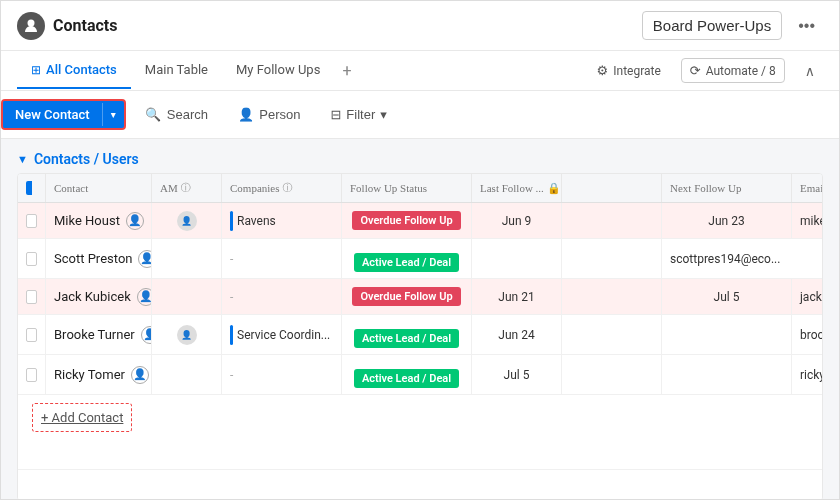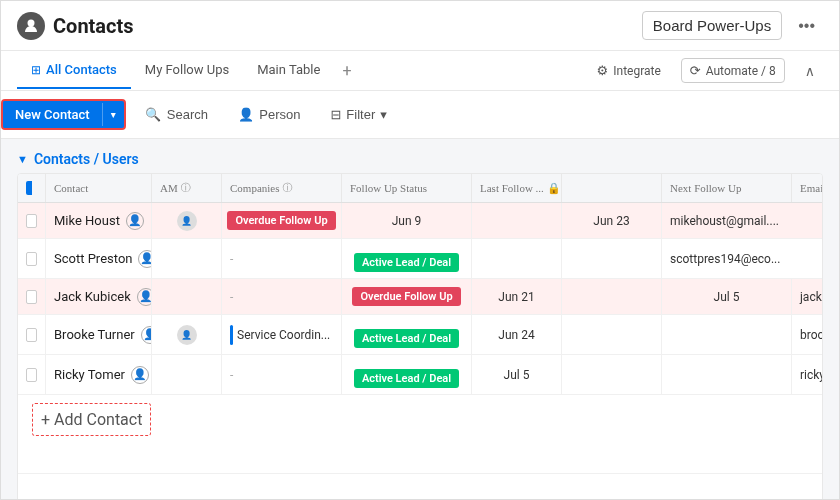--- a/index.html
+++ b/index.html
@@ -20,21 +20,21 @@
       align-items: center;
       justify-content: space-between;
       padding: 10px 16px;
       border-bottom: 1px solid #e8e8e8;
       background: #fff;
     }
     .app-title {
       display: flex;
       align-items: center;
       gap: 8px;
-      font-size: 20px;
+      font-size: 16px;
       font-weight: 700;
       color: #1f1f1f;
     }
     .avatar-icon {
       width: 28px;
       height: 28px;
       background: #555;
       border-radius: 50%;
       display: flex;
       align-items: center;
@@ -283,27 +283,28 @@
       color: #fff;
       white-space: nowrap;
     }
     .status-overdue { background: #e2445c; }
     .status-active { background: #00c875; margin-top: 8px; }
 
     .add-contact-row {
       display: flex;
       align-items: center;
       padding: 6px 8px;
-      font-size: 16px;
+      font-size: 13px;
       color: #555;
       cursor: pointer;
       border: 1px dashed #e44;
       border-radius: 3px;
       margin: 4px 6px;
       width: fit-content;
+      text-decoration: underline;
     }
 
     .left-color-bar {
       width: 6px;
       background: #0073ea;
       border-radius: 2px 0 0 2px;
       align-self: stretch;
     }
 
     .checkbox-el {
@@ -354,24 +355,24 @@
   </div>
 </div>
 
 <div class="tabs-bar">
   <div class="tabs-left">
     <div class="tab active">
       <span class="tab-icon">⊞</span>
       <span>All Contacts</span>
     </div>
     <div class="tab">
+      <span>Main Table</span>
+    </div>
+    <div class="tab">
       <span>My Follow Ups</span>
-    </div>
-    <div class="tab">
-      <span>Main Table</span>
     </div>
     <div class="tab-add">+</div>
   </div>
   <div class="tabs-right">
     <div class="integrate-btn">
       <span style="font-size:13px;">⚙</span>
       <span>Integrate</span>
     </div>
     <div class="automate-btn">
       <span style="font-size:13px;">⟳</span>
@@ -445,20 +446,24 @@
         <div class="td checkbox">
           <div class="checkbox-el"></div>
         </div>
         <div class="td contact-name">
           <span>Mike Houst</span>
           <div class="add-icon">👤</div>
         </div>
         <div class="td center">
           <div class="person-icon-sm">👤</div>
         </div>
+        <div class="td">
+          <div class="col-bar"></div>
+          <span>Ravens</span>
+        </div>
         <div class="td center">
           <span class="status-badge status-overdue">Overdue Follow Up</span>
         </div>
         <div class="td center">
           <span>Jun 9</span>
         </div>
         <div class="td"></div>
         <div class="td center" style="background:#fff0f0;">
           <span>Jun 23</span>
         </div>

